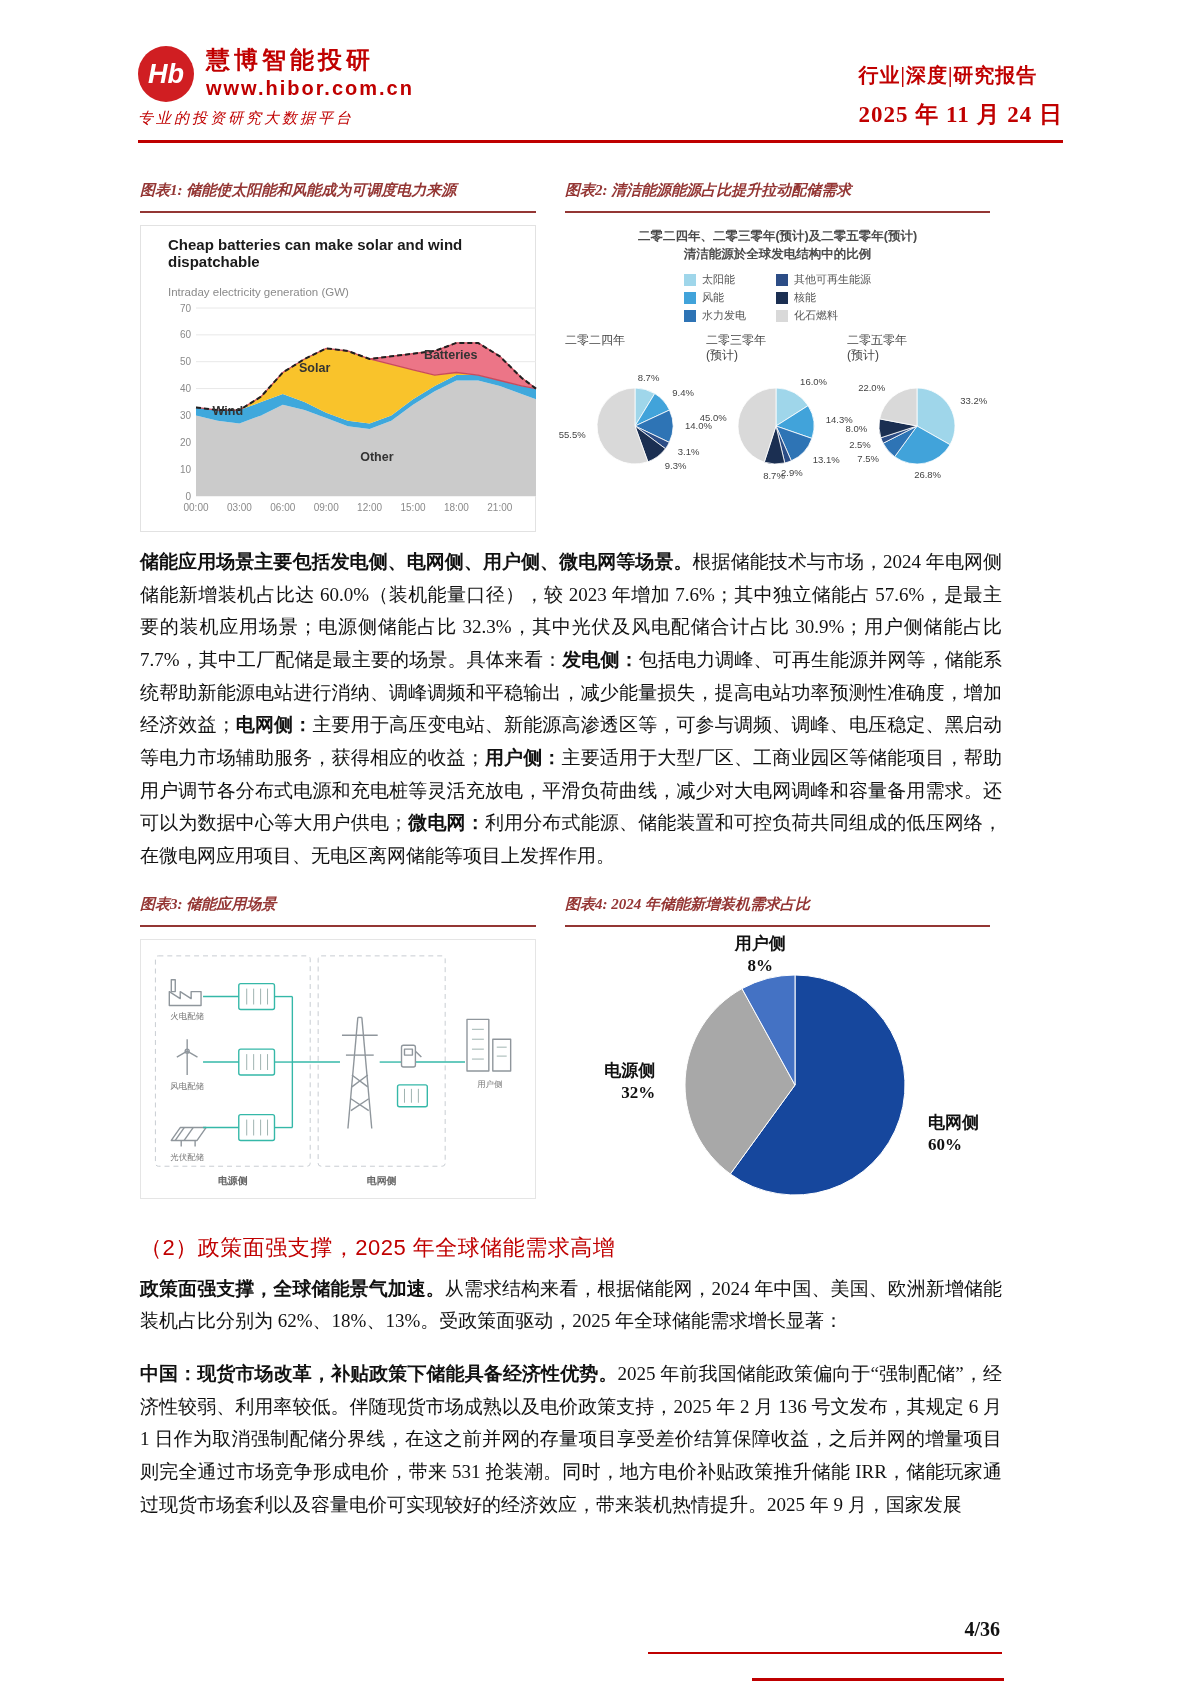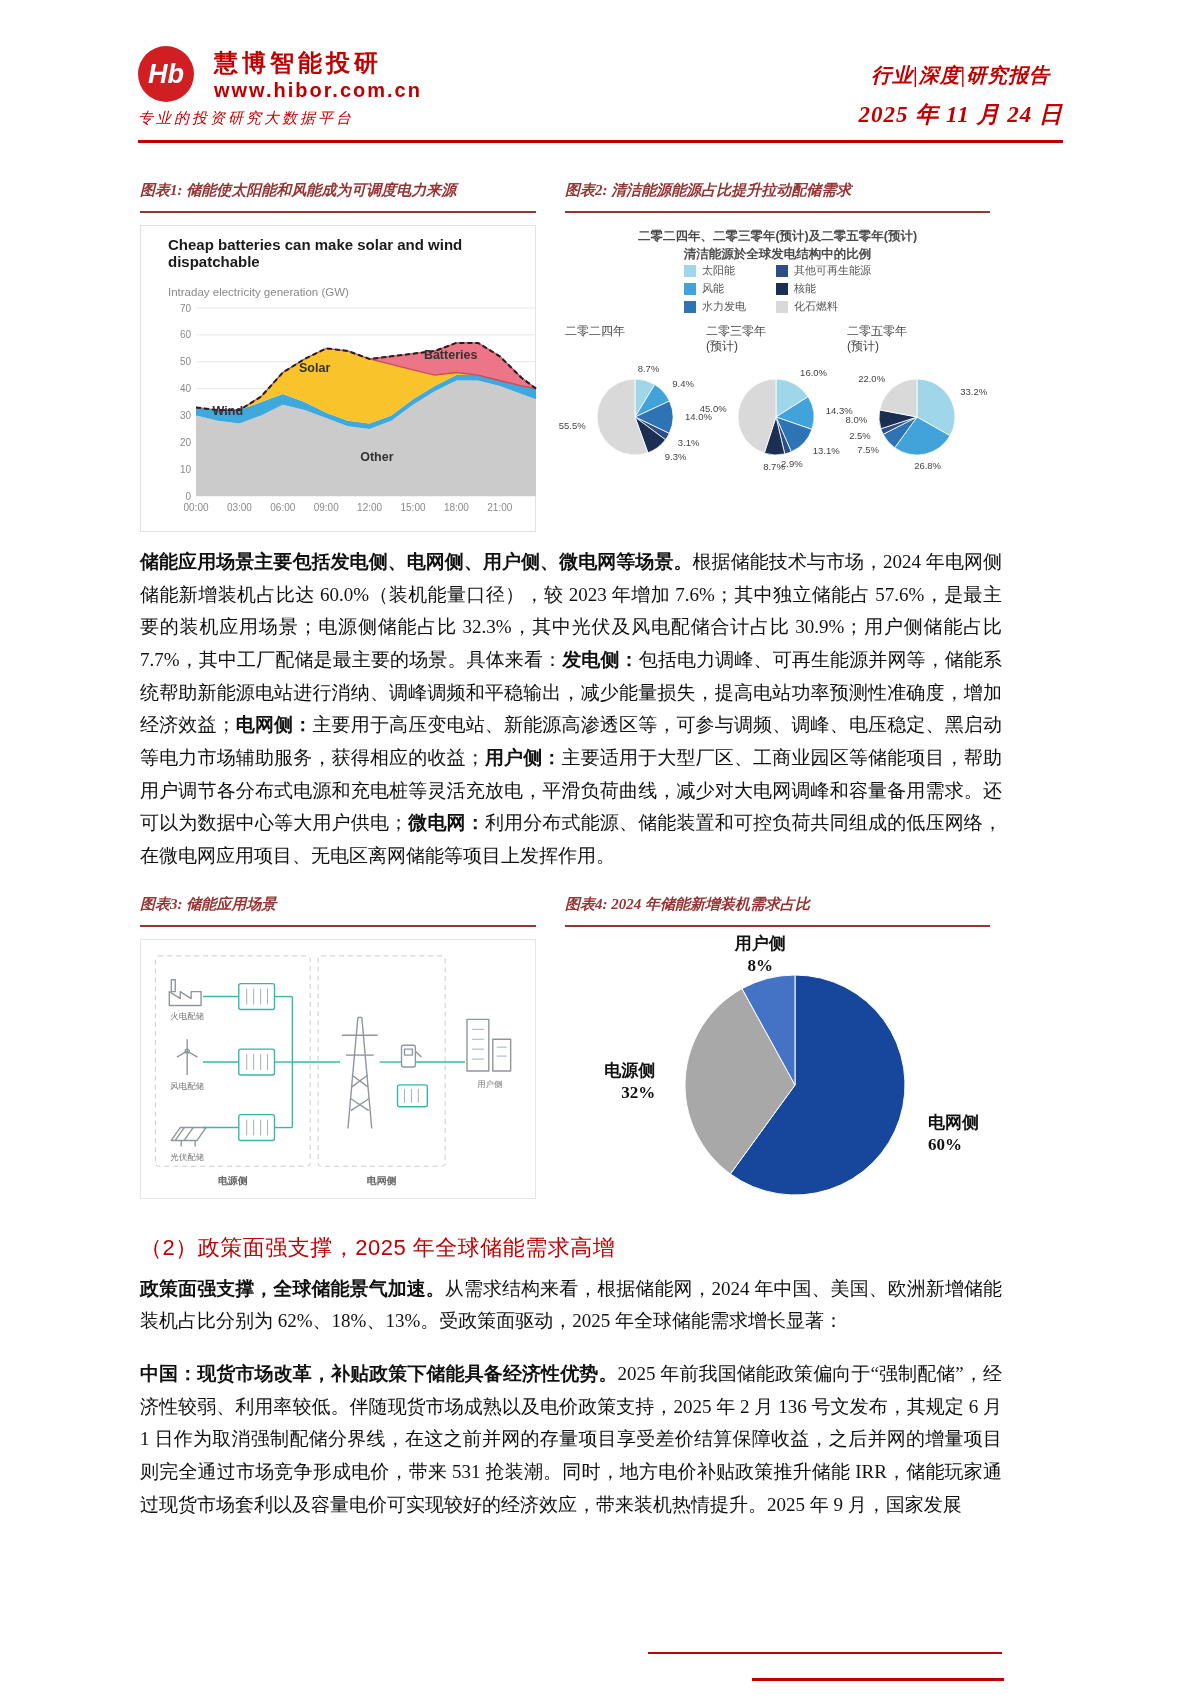--- a/index.html
+++ b/index.html
@@ -1,48 +1,48 @@
 <!DOCTYPE html>
 <html><head>
 <meta charset="utf-8">
 <style>
 *{margin:0;padding:0;box-sizing:border-box;}
 html,body{background:#fff;}
 .page{position:relative;width:1200px;height:1698px;margin:0 auto;background:#fff;overflow:hidden;
       font-family:"Liberation Serif","DejaVu Serif",serif;color:#111;}
 
 .header{display:flex;justify-content:space-between;align-items:flex-start;margin:0 137px 0 138px;padding-top:46px;}
-.logo-row{display:flex;align-items:flex-end;gap:20px;}
+.logo-row{display:flex;align-items:center;gap:12px;}
 .logo-mark{width:56px;height:56px;border-radius:50%;background:#d01e22;color:#fff;flex:0 0 auto;
            display:flex;align-items:center;justify-content:center;font:italic bold 27px "Liberation Sans",sans-serif;}
 .brand-name{color:#c00000;font-weight:bold;font-size:24px;letter-spacing:4px;line-height:1.05;}
 .brand-url{color:#c00000;font-size:20px;letter-spacing:2px;font-weight:bold;margin-top:3px;font-family:"Liberation Sans",sans-serif;}
 .slogan{color:#c00000;font-style:italic;font-size:15px;letter-spacing:3px;margin-top:7px;}
-.meta{text-align:center;padding-top:16px;font-style:italic;}
+.meta{text-align:left;padding-top:16px;}
 .doc-type{color:#c00000;font-weight:bold;font-size:20px;letter-spacing:1px;}
 .date{color:#c00000;font-weight:bold;font-size:23px;margin-top:10px;letter-spacing:1px;}
 .rule{height:3px;background:#bf0000;margin:10px 137px 0 138px;}
 
 .figrow{display:flex;gap:29px;margin-left:140px;width:850px;}
 .figrow1{margin-top:38px;}
 .figrow2{margin-top:22px;}
 .figcol1{width:396px;}
 .figcol2{width:425px;}
 .fig-caption{color:#943634;font-style:italic;font-weight:bold;font-size:15px;padding-bottom:11px;border-bottom:2px solid #943634;}
 
 .chart1-box{margin-top:12px;border:1px solid #e2e2e2;padding:10px 10px 4px 27px;background:#fff;}
 .c1-title{font:bold 15px "Liberation Sans",sans-serif;color:#1a1a1a;}
 .c1-sub{font:11.5px "Liberation Sans",sans-serif;color:#8a8a8a;margin-top:16px;}
 .ax{font:10px "Liberation Sans",sans-serif;fill:#8a8a8a;}
 .arealab{font:600 12.5px "Liberation Sans",sans-serif;fill:#333;}
 
 .fig2-box{margin-top:14px;}
 .pie-title{font:600 12.5px "Liberation Sans",sans-serif;color:#4a4a4a;text-align:center;line-height:1.45;}
 .pie-legend{display:grid;grid-template-rows:repeat(3,auto);grid-auto-flow:column;justify-content:center;
-            column-gap:30px;row-gap:3px;}
+            column-gap:30px;row-gap:3px;margin-top:9px;}
 .lg-item{display:flex;align-items:center;font:11px "Liberation Sans",sans-serif;color:#555;}
 .sw{width:12px;height:12px;margin-right:6px;display:inline-block;flex:0 0 auto;}
 .pies-row{display:flex;margin-top:10px;}
 .pie-box{width:141px;text-align:left;}
 .pie-year{font:12px "Liberation Sans",sans-serif;color:#444;line-height:1.25;min-height:31px;}
 .pie-svg{overflow:visible;margin-top:2px;}
 .pct{font:9.5px "Liberation Sans",sans-serif;fill:#444;}
 
 .para{margin-left:140px;width:862px;font-size:19px;line-height:1.72;text-align:justify;}
 .p1{margin-top:14px;}
@@ -338,15 +338,16 @@
           <text x="195.2" y="12.4" text-anchor="middle" class="p4lab"><tspan x="195.2" dy="0">用户侧</tspan><tspan x="195.2" dy="22">8%</tspan></text>
         </svg>
     </div>
   </div>
 
   <h2 class="sec-title">（2）政策面强支撑，2025 年全球储能需求高增</h2>
 
   <p class="para p2"><span class="b">政策面强支撑，全球储能景气加速。</span><span>从需求结构来看，根据储能网，2024 年中国、美国、欧洲新增储能装机占比分别为 62%、18%、13%。受政策面驱动，2025 年全球储能需求增长显著：</span></p>
   <p class="para p3"><span class="b">中国：现货市场改革，补贴政策下储能具备经济性优势。</span><span>2025 年前我国储能政策偏向于“强制配储”，经济性较弱、利用率较低。伴随现货市场成熟以及电价政策支持，2025 年 2 月 136 号文发布，其规定 6 月 1 日作为取消强制配储分界线，在这之前并网的存量项目享受差价结算保障收益，之后并网的增量项目则完全通过市场竞争形成电价，带来 531 抢装潮。同时，地方电价补贴政策推升储能 IRR，储能玩家通过现货市场套利以及容量电价可实现较好的经济效应，带来装机热情提升。2025 年 9 月，国家发展</span></p>
 
+  <div class="page-num">4/36</div>
   <div class="foot-line1"></div>
   <div class="foot-line2"></div>
 </div>
 
 </body></html>

